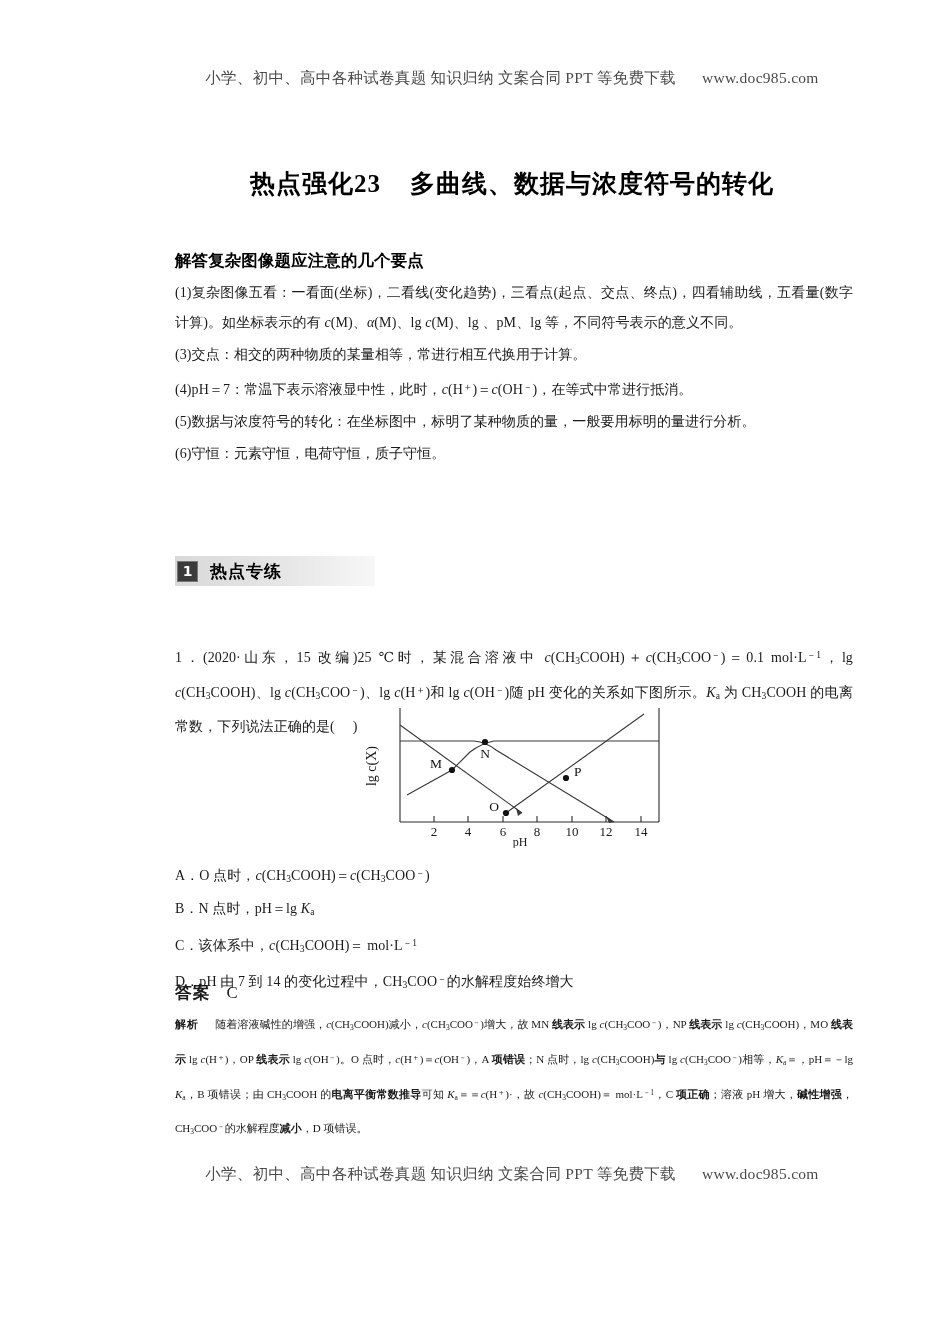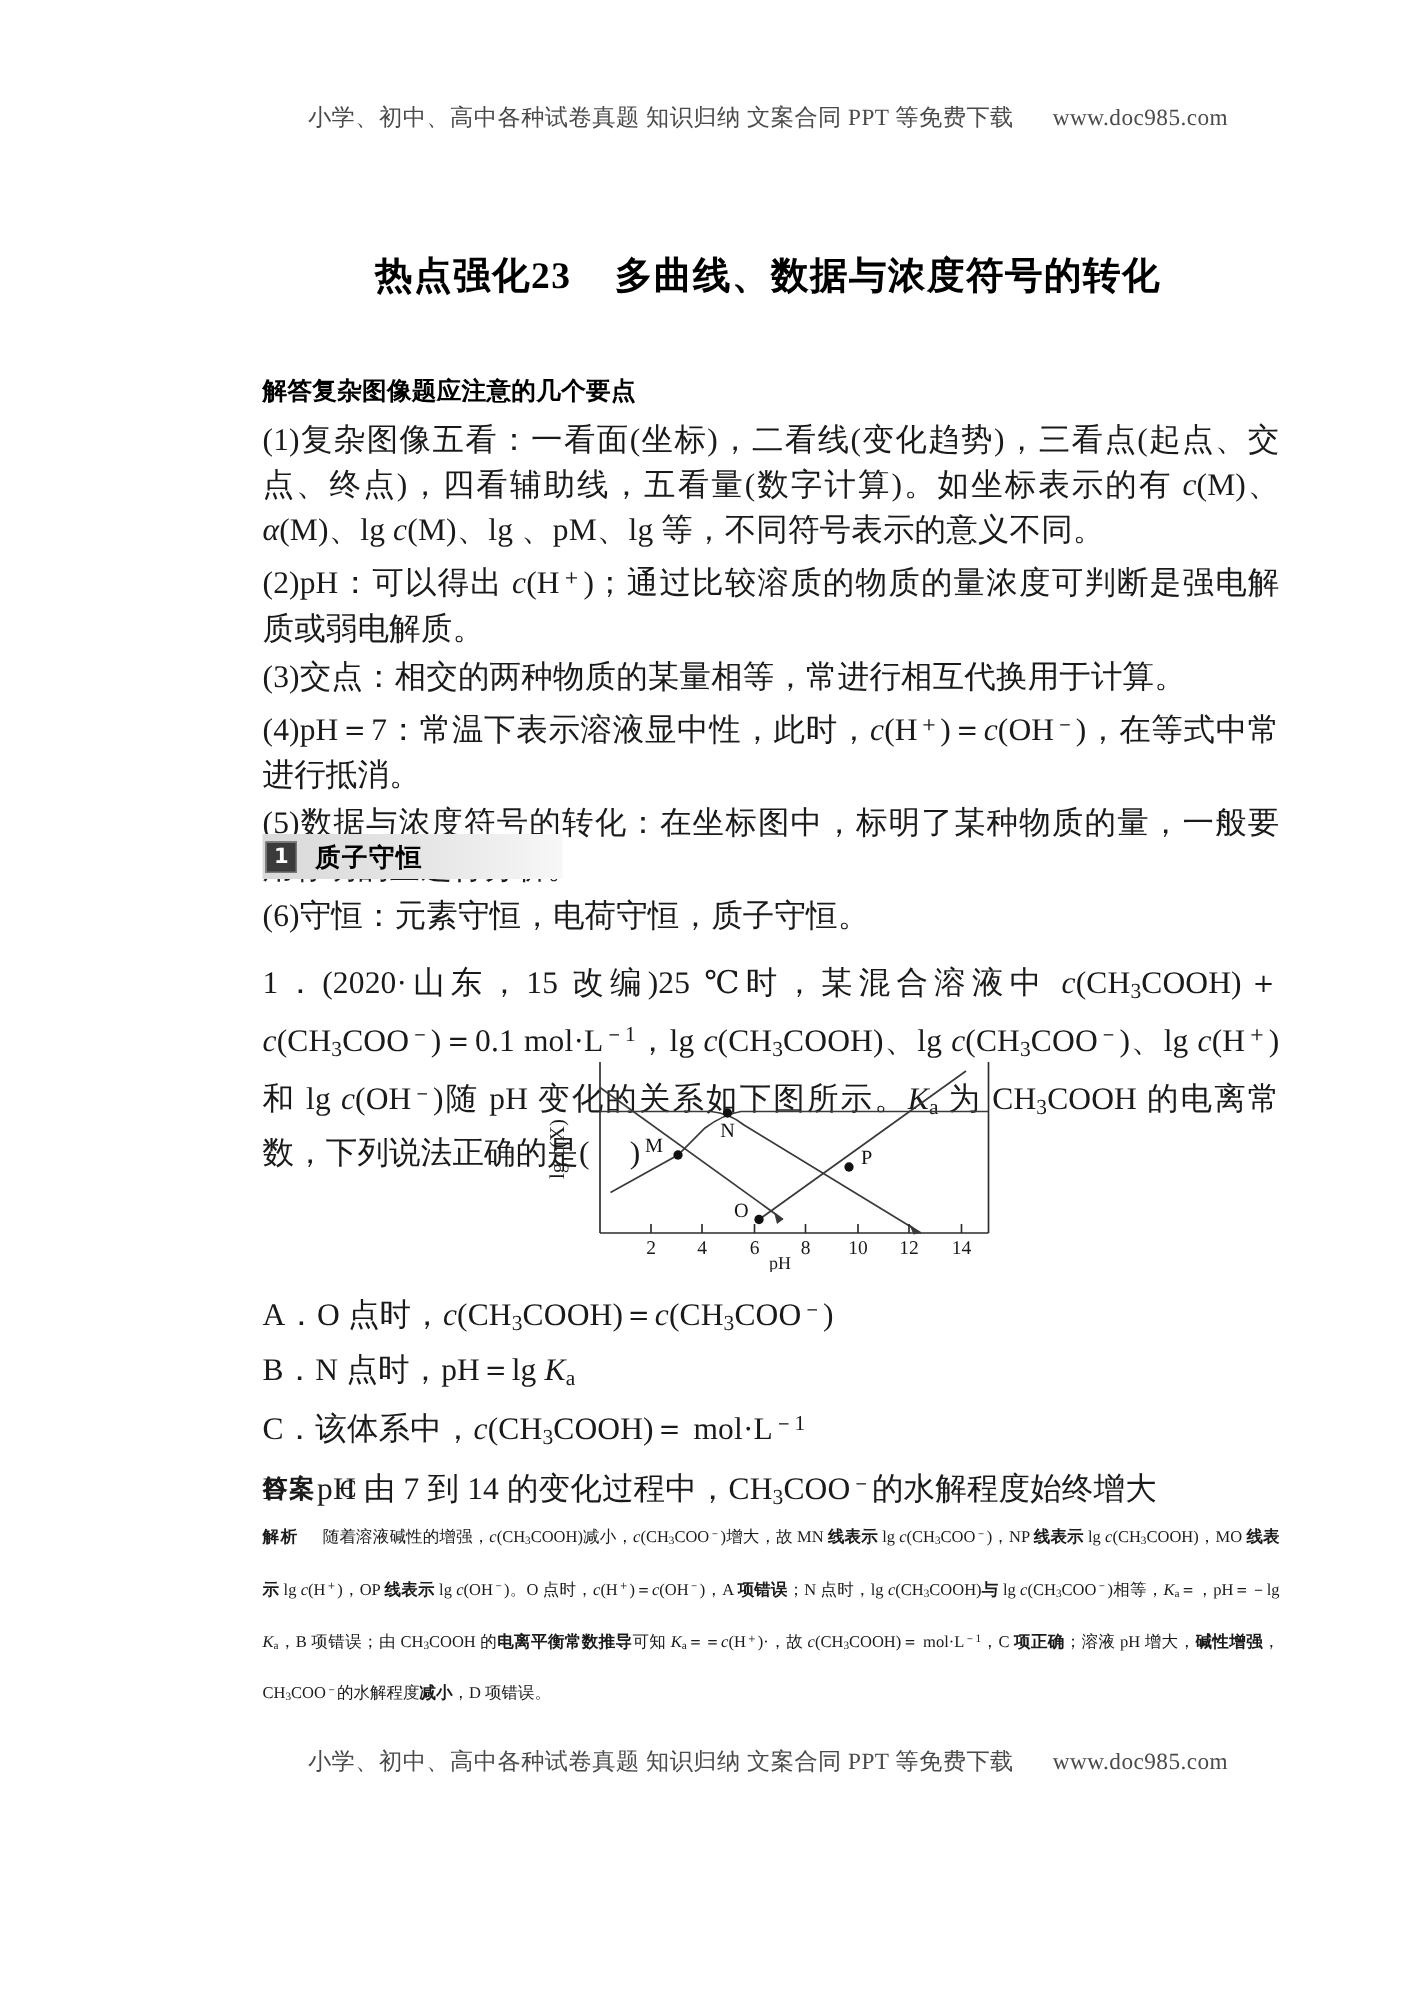--- a/index.html
+++ b/index.html
@@ -68,21 +68,21 @@
   .lead {
     font-size: 16.4px;
     font-weight: bold;
     font-family: Liberation Mono, monospace;
     letter-spacing: .2px;
     margin-bottom: 6px;
     color: #000;
   }
   p.para {
     margin: 0 0 2px 0;
-    font-size: 21px;
+    font-size: 14px;
     line-height: 30px;
     text-align: justify;
     text-justify: inter-ideograph;
     letter-spacing: .1px;
   }
   i { font-style: italic; }
   sub { font-size: .68em; vertical-align: -.22em; }
   sup { font-size: .68em; vertical-align: .46em; }
 
   
@@ -197,34 +197,33 @@
 
   <div class="chapter-title">
     <span>热点强化</span><span class="num">23</span>&nbsp;&nbsp;&nbsp;<span>多曲线、数据与浓度符号的转化</span>
   </div>
 
   <div class="content">
     <div class="lead">解答复杂图像题应注意的几个要点</div>
 
     <p class="para">(1)复杂图像五看：一看面(坐标)，二看线(变化趋势)，三看点(起点、交点、终点)，四看辅助线，五看量(数字计算)。如坐标表示的有 <i>c</i>(M)、<i>α</i>(M)、lg <i>c</i>(M)、lg 、pM、lg 等，不同符号表示的意义不同。</p>
 
-    <p class="para">(2)pH：可以得出 <i>c</i>(H<sup>＋</sup>)；通过比较溶质的物质的量浓度可判断是强电解质或弱电解质。</p>
 
     <p class="para">(3)交点：相交的两种物质的某量相等，常进行相互代换用于计算。</p>
 
     <p class="para">(4)pH＝7：常温下表示溶液显中性，此时，<i>c</i>(H<sup>＋</sup>)＝<i>c</i>(OH<sup>－</sup>)，在等式中常进行抵消。</p>
 
     <p class="para">(5)数据与浓度符号的转化：在坐标图中，标明了某种物质的量，一般要用标明的量进行分析。</p>
 
     <p class="para">(6)守恒：元素守恒，电荷守恒，质子守恒。</p>
   </div>
 
   <div class="banner">
     <div class="banner-badge">1</div>
-    <div class="banner-label">质子守恒</div>
+    <div class="banner-label">热点专练</div>
   </div>
 
   <div class="question">
     <p class="para">1．(2020·山东，15 改编)25 ℃时，某混合溶液中 <i>c</i>(CH<sub>3</sub>COOH)＋<i>c</i>(CH<sub>3</sub>COO<sup>－</sup>)＝0.1 mol·L<sup>－1</sup>，lg <i>c</i>(CH<sub>3</sub>COOH)、lg <i>c</i>(CH<sub>3</sub>COO<sup>－</sup>)、lg <i>c</i>(H<sup>＋</sup>)和 lg <i>c</i>(OH<sup>－</sup>)随 pH 变化的关系如下图所示。<i>K</i><sub>a</sub> 为 CH<sub>3</sub>COOH 的电离常数，下列说法正确的是(&nbsp;&nbsp;&nbsp;&nbsp;&nbsp;)</p>
   </div>
 
   <div class="figure">
     <svg width="320" height="148" viewBox="0 0 320 148">
 
       <g stroke="#2b2b2b" fill="none" stroke-width="1.1">

